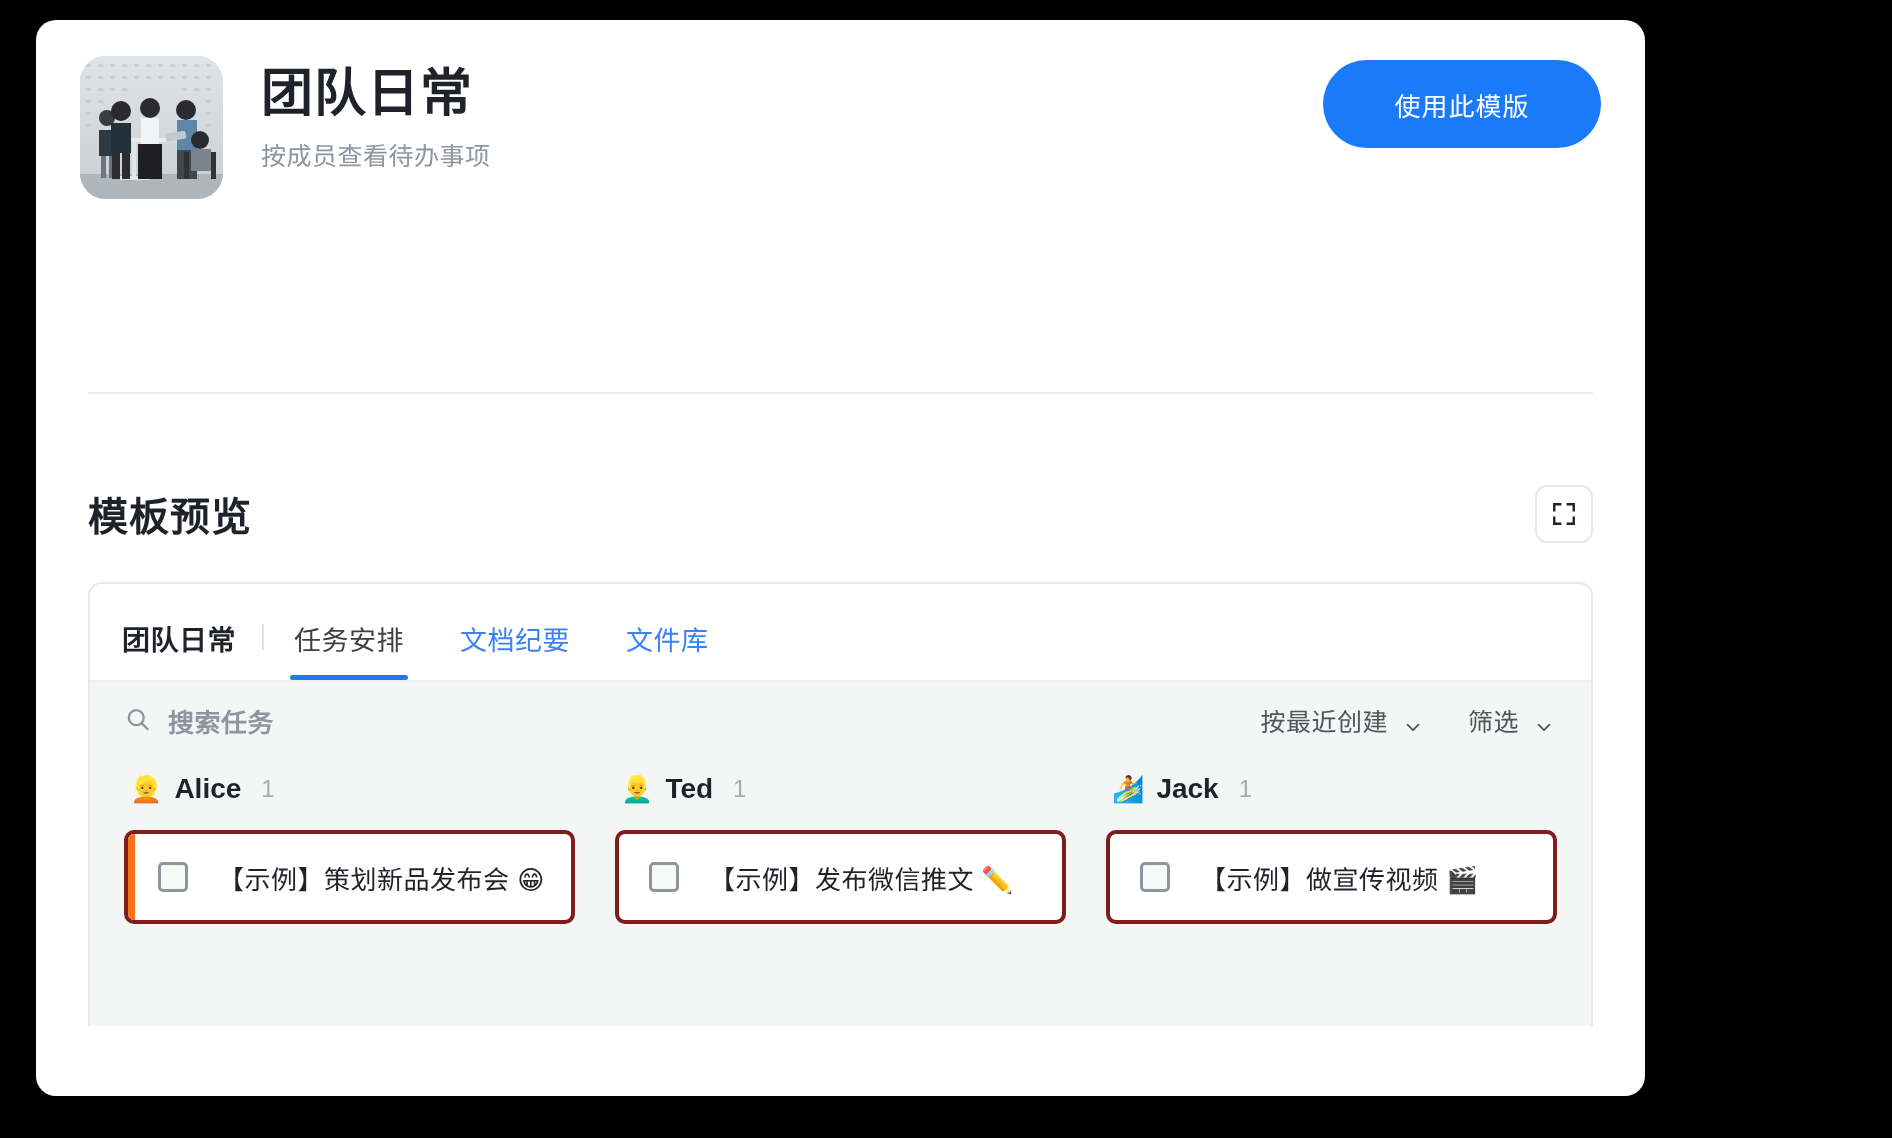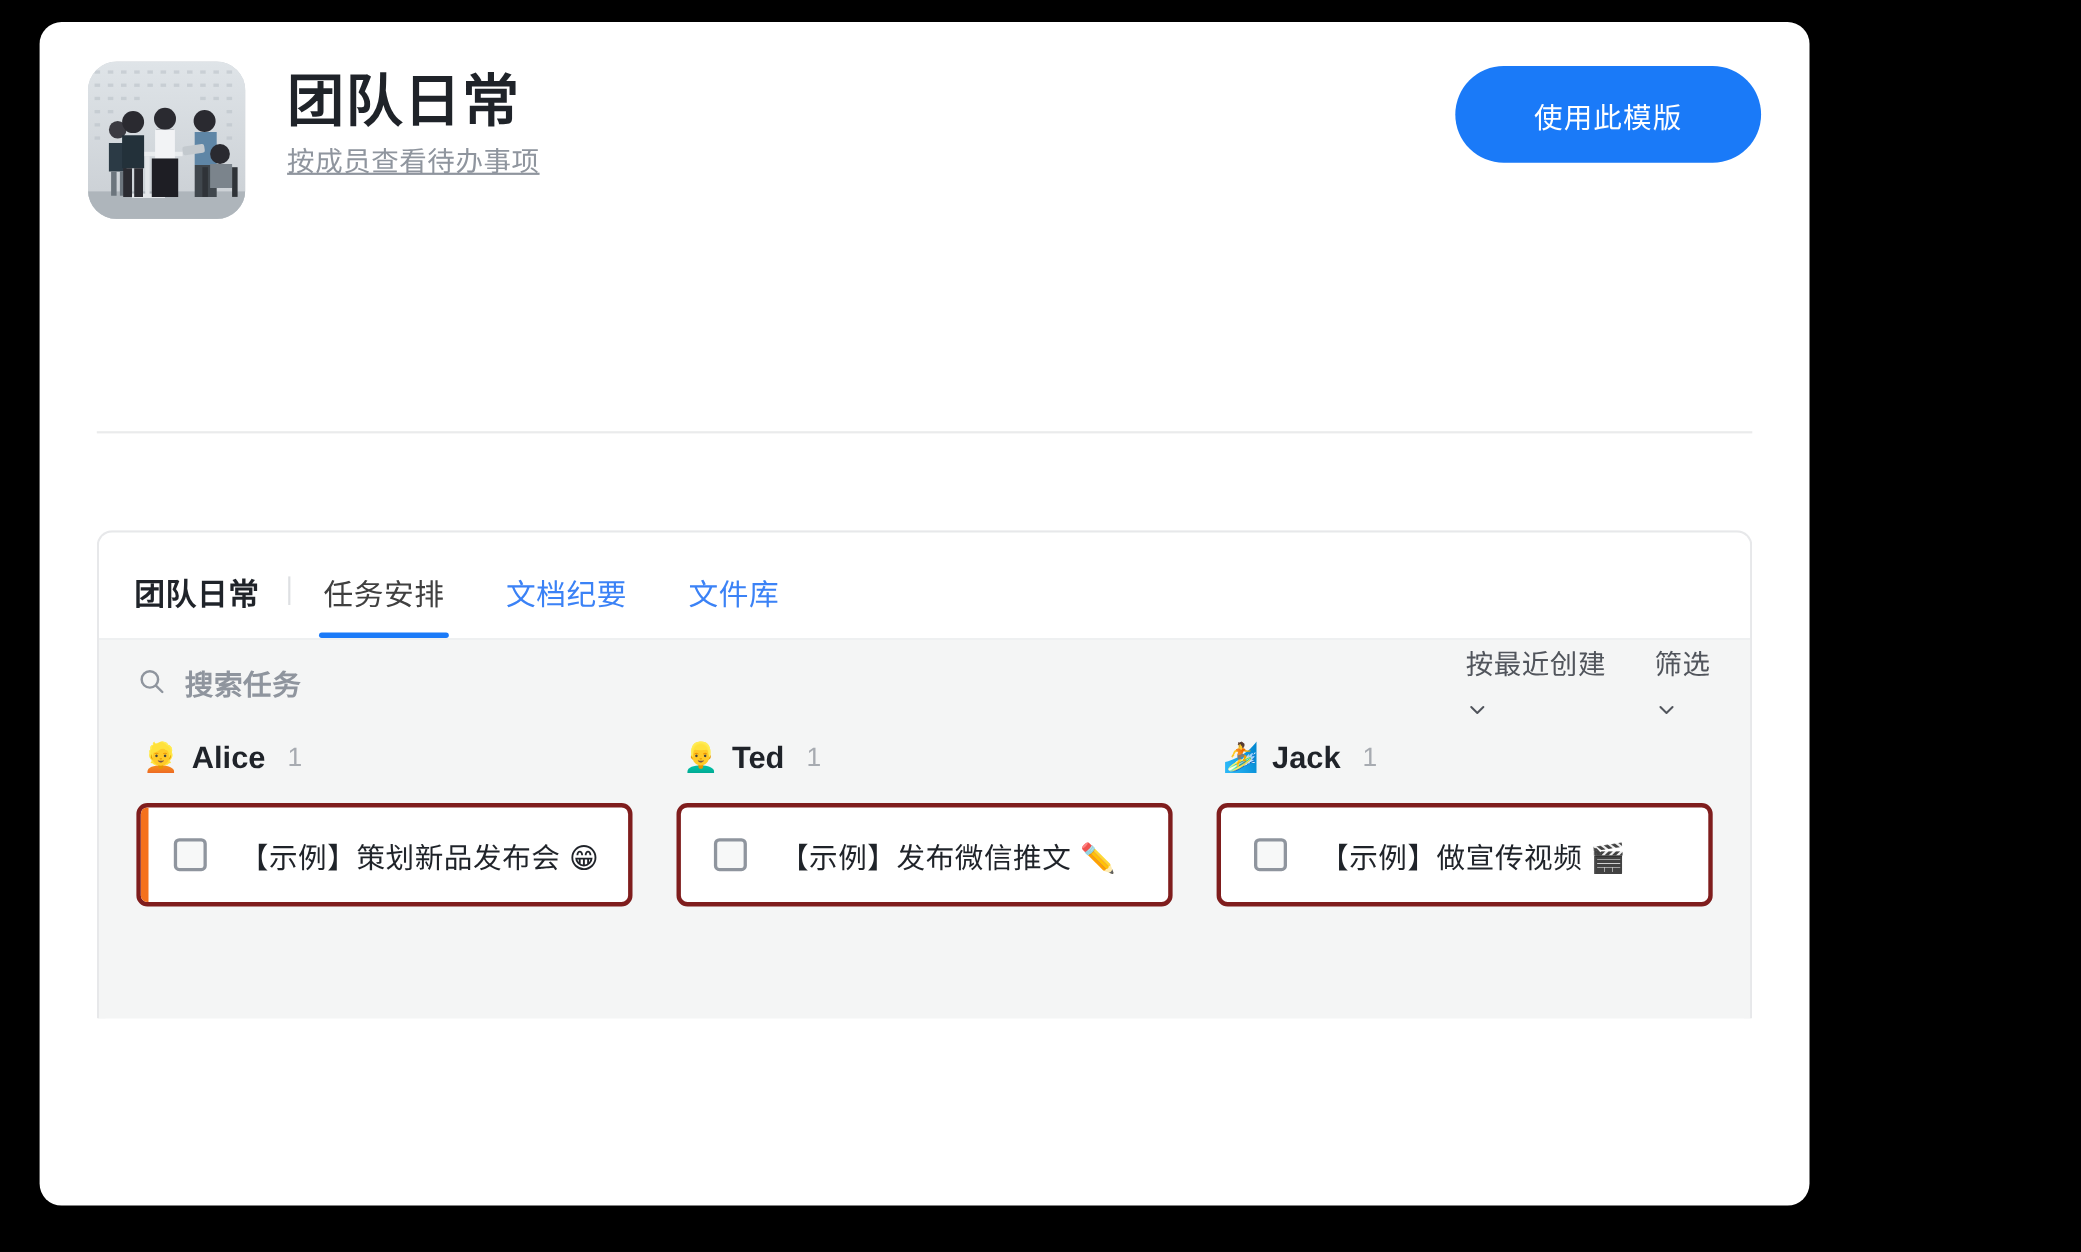--- a/index.html
+++ b/index.html
@@ -61,26 +61,25 @@
 
   .page-title {
     font-size: 52px;
     line-height: 1.15;
     font-weight: 700;
     color: #1f2329;
     letter-spacing: 1px;
   }
 
   .page-subtitle {
-    margin-top: 2px;
+    margin-top: 12px;
     font-size: 25px;
     color: #8f959e;
     font-weight: 400;
     letter-spacing: .5px;
-    text-decoration: underline;
   }
 
   .category-line {
     margin-top: 48px;
     margin-left: 181px;
     font-size: 25px;
     letter-spacing: .5px;
   }
   .category-label { color: #8f959e; }
   .category-value { color: #1f2329; }
@@ -224,27 +223,26 @@
     letter-spacing: .5px;
   }
 
   .toolbar-right {
     display: flex;
     align-items: center;
     gap: 44px;
   }
   .dropdown {
     display: flex;
-    align-items: flex-start;
+    align-items: flex-end;
     gap: 14px;
     font-size: 25px;
     color: #51555c;
     cursor: pointer;
     letter-spacing: .5px;
-    flex-direction: column;
   }
 
   
   .board {
     display: flex;
     gap: 40px;
     padding: 6px 34px 0 34px;
   }
   .column { flex: 1 1 0; min-width: 0; }
 
@@ -406,20 +404,31 @@
         </div>
       </div>
 
 
       <button class="use-template-btn">使用此模版</button>
 
       <div class="divider"></div>
     </div>
 
     <div class="preview-section">
+      <div class="preview-head">
+        <div class="preview-title">模板预览</div>
+        <button class="expand-btn">
+          <svg width="26" height="26" viewBox="0 0 24 24" fill="none" stroke="#1f2329" stroke-width="2.2" stroke-linecap="square">
+            <path d="M3 8.5 V3 H8.5"></path>
+            <path d="M15.5 3 H21 V8.5"></path>
+            <path d="M21 15.5 V21 H15.5"></path>
+            <path d="M8.5 21 H3 V15.5"></path>
+          </svg>
+        </button>
+      </div>
 
       <div class="preview-panel">
 
         <div class="tabbar">
           <div class="tab-doc-title">团队日常</div>
           <div class="tab-sep"></div>
           <div class="tab active">任务安排</div>
           <div class="tab">文档纪要</div>
           <div class="tab">文件库</div>
         </div>

